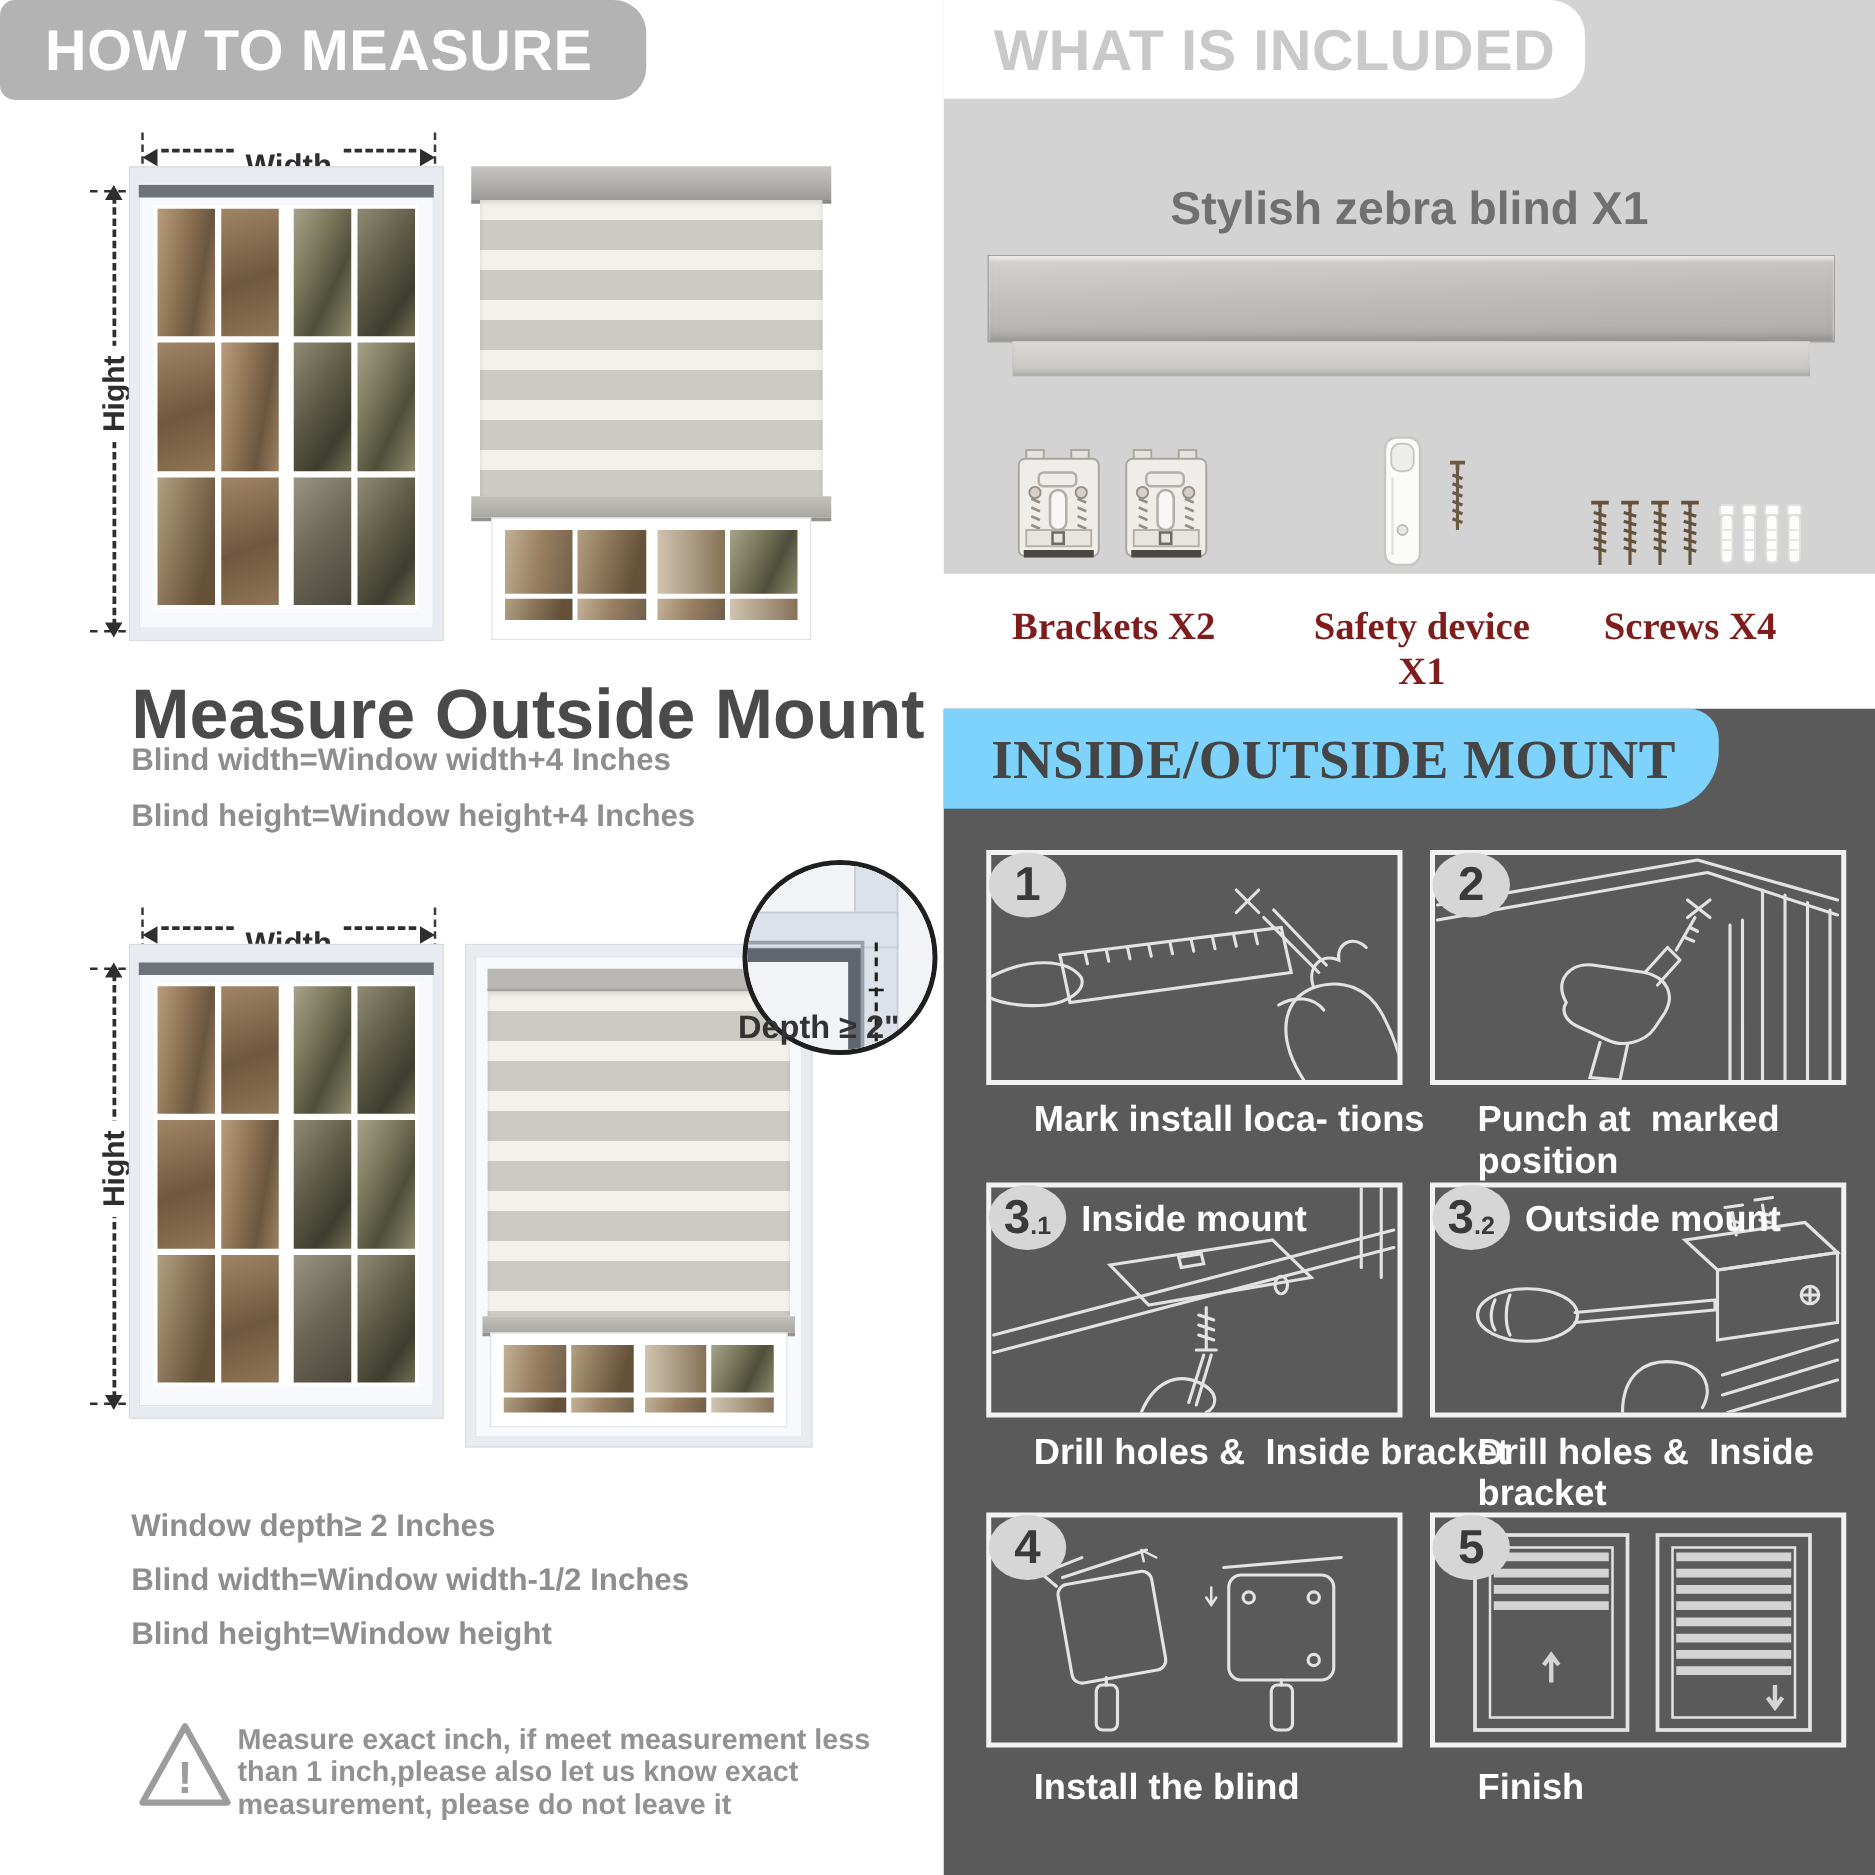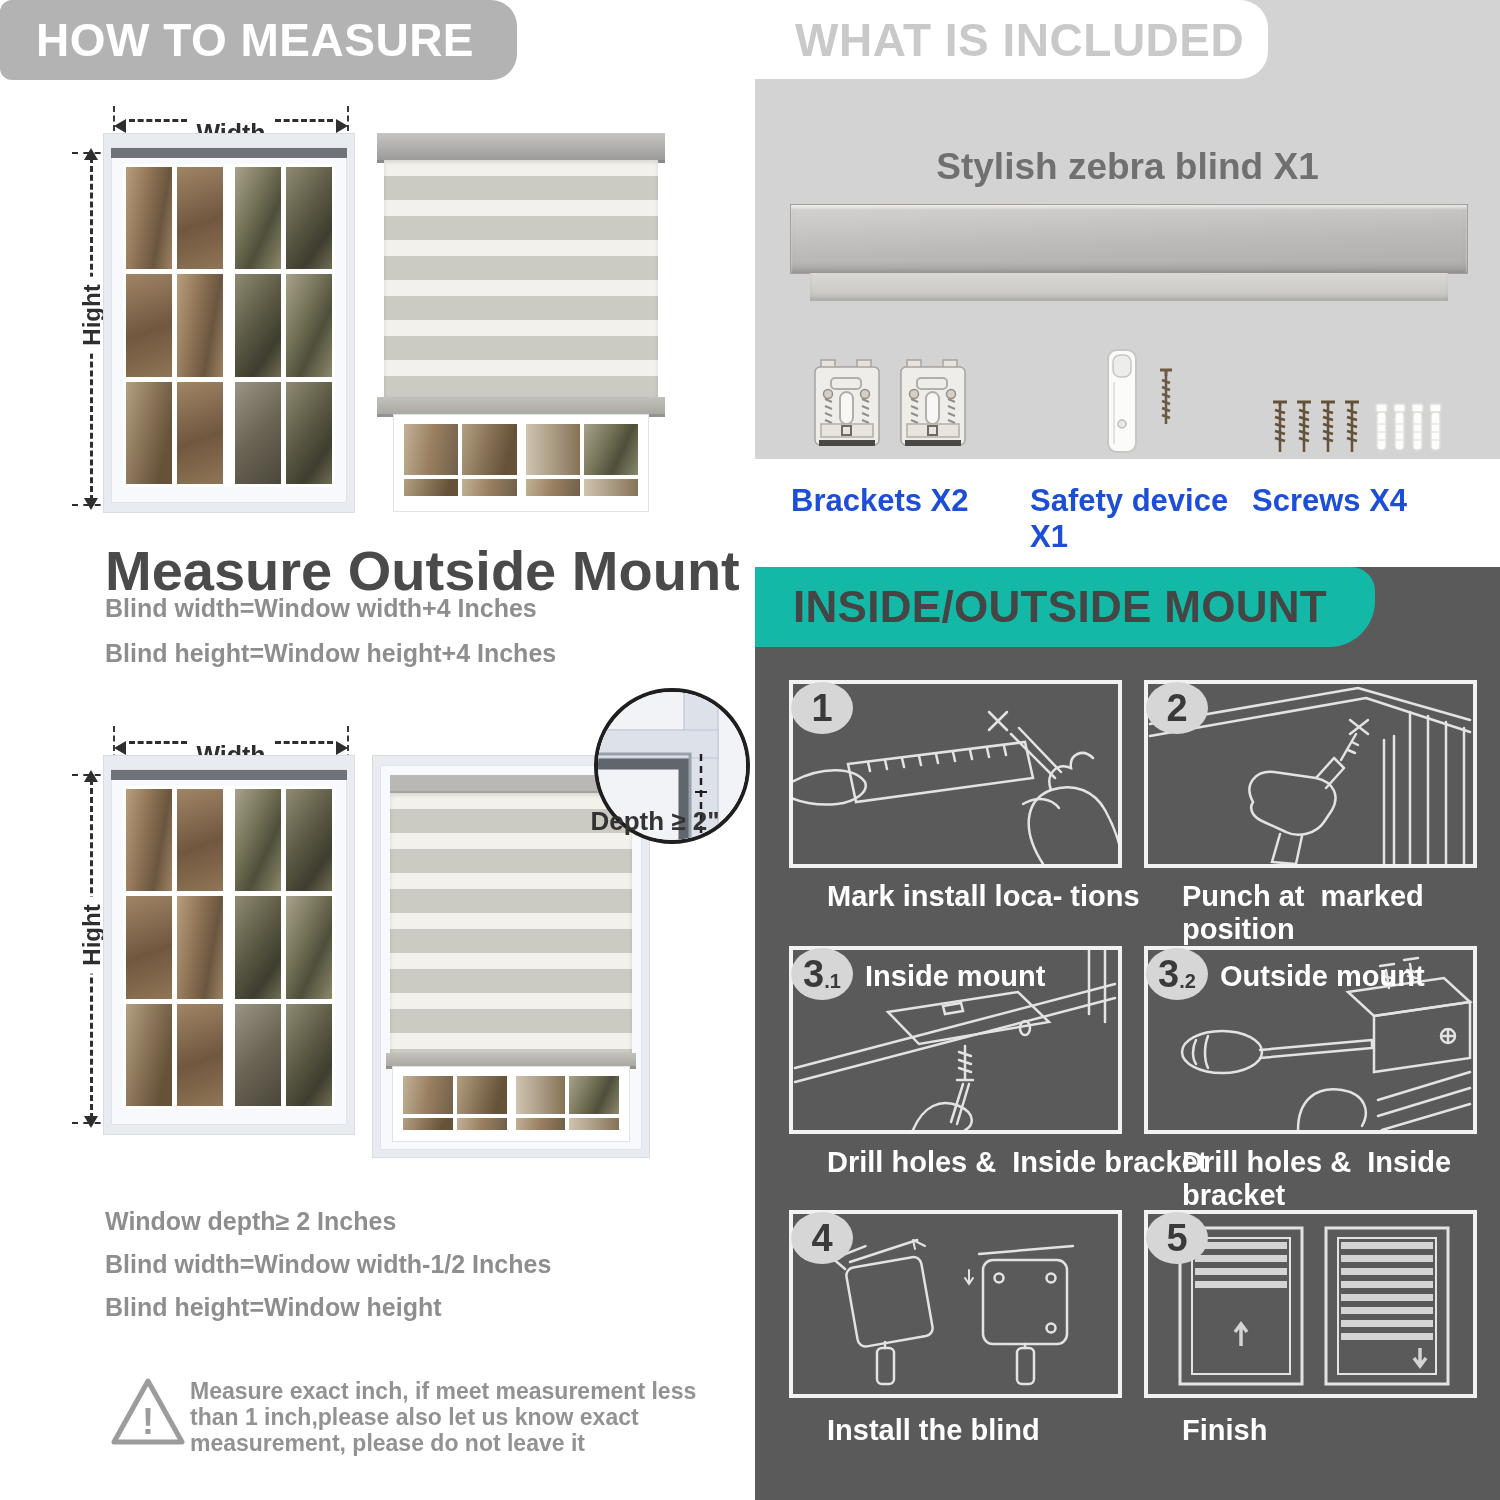--- a/index.html
+++ b/index.html
@@ -7,22 +7,22 @@
           font-family:"Liberation Sans",sans-serif;}
   .abs{position:absolute;}
 
   
   .ht-header{left:0;top:10;width:517px;height:80px;background:#b3b3b3;
              border-radius:12px 26px 26px 12px;display:flex;align-items:center;padding-left:36px;box-sizing:border-box;}
   .ht-header span{color:#fff;font-weight:bold;font-size:46px;letter-spacing:.5px;}
   .wi-header{left:0;top:12;width:513px;height:79px;background:#fff;border-radius:0 28px 28px 0;
              display:flex;align-items:center;padding-left:40px;box-sizing:border-box;}
   .wi-header span{color:#c9c9c9;font-weight:bold;font-size:46px;letter-spacing:.5px;}
-  .iom-header{left:0;top:11;width:620px;height:80px;background:#14b8a6;border-radius:0 24px 46px 0;
-              display:flex;align-items:center;padding-left:38px;box-sizing:border-box;}
+  .iom-header{left:0;top:11;width:620px;height:80px;background:#7dd3fc;border-radius:0 24px 46px 0;
+              display:flex;align-items:center;padding-left:38px;box-sizing:border-box;font-family:Liberation Serif, serif;}
   .iom-header span{color:#454545;font-weight:bold;font-size:44px;letter-spacing:.3px;}
 
   
   .h2{font-weight:bold;font-size:56px;color:#4a4a4a;}
   .bodyline{font-weight:bold;font-size:25px;color:#8e8e8e;}
   .warn-line{font-weight:bold;font-size:23px;color:#929292;line-height:26px;}
 
   
   .tick-v{width:0;height:44px;border-left:2px dashed #3a3a3a;}
   .w-arrow{display:flex;align-items:flex-start;height:16px;}
@@ -60,21 +60,21 @@
   .fabric{background:repeating-linear-gradient(180deg,#f2f1ec 0px,#f2f1ec 16px,#cbcac3 16px,#cbcac3 40px);
           box-shadow:inset 0 2px 4px rgba(0,0,0,.12);}
   .rail{background:linear-gradient(#c2c1bc,#a9a8a3);border-bottom:3px solid #93928d;}
   .miniwin{background:#fff;box-shadow:inset 0 0 0 1px #dfe3e9;}
   .miniwin .mpanes{position:absolute;left:9px;right:9px;top:8px;bottom:14px;display:flex;gap:5px;background:#fff;}
   .mdoor{flex:1;display:grid;grid-template-columns:1fr 1fr;grid-template-rows:3fr 1fr;gap:4px;background:#fff;padding:2px;}
 
   
   .light-panel{left:755px;top:0;width:745px;height:459px;background:#d3d3d3;}
   .blind-label{left:0;right:0;top:146px;text-align:center;font-weight:bold;font-size:37px;color:#707070;}
-  .item-label{font-weight:bold;font-size:31px;color:#1d4ed8;}
+  .item-label{font-weight:bold;font-size:31px;color:#7f1d1d;text-align:center;font-family:Liberation Serif, serif;}
   .headrail{left:36px;top:205px;width:676px;height:68px;
       background:linear-gradient(178deg,#d4d3d1,#bbbab8 55%,#aeadab);
       box-shadow:inset 0 3px 3px rgba(255,255,255,.55),inset 0 -7px 9px -4px rgba(0,0,0,.22),0 0 0 1px #a29f9c;}
   .headrail2{left:55px;top:273px;width:638px;height:27px;
       background:linear-gradient(#dad9d6,#c5c4c1);box-shadow:inset 0 -4px 6px -3px rgba(0,0,0,.2),0 1px 0 #b1b0ad;}
 
   
   .dark-panel{left:755px;top:567px;width:745px;height:933px;background:#5a5a5a;}
   .step-panel{position:absolute;width:333px;height:188px;border:4px solid #f2f2f2;box-sizing:border-box;background:#5a5a5a;}
   .badge{position:absolute;left:-2px;top:-2px;width:62px;height:52px;border-radius:50%;background:#d6d6d6;

